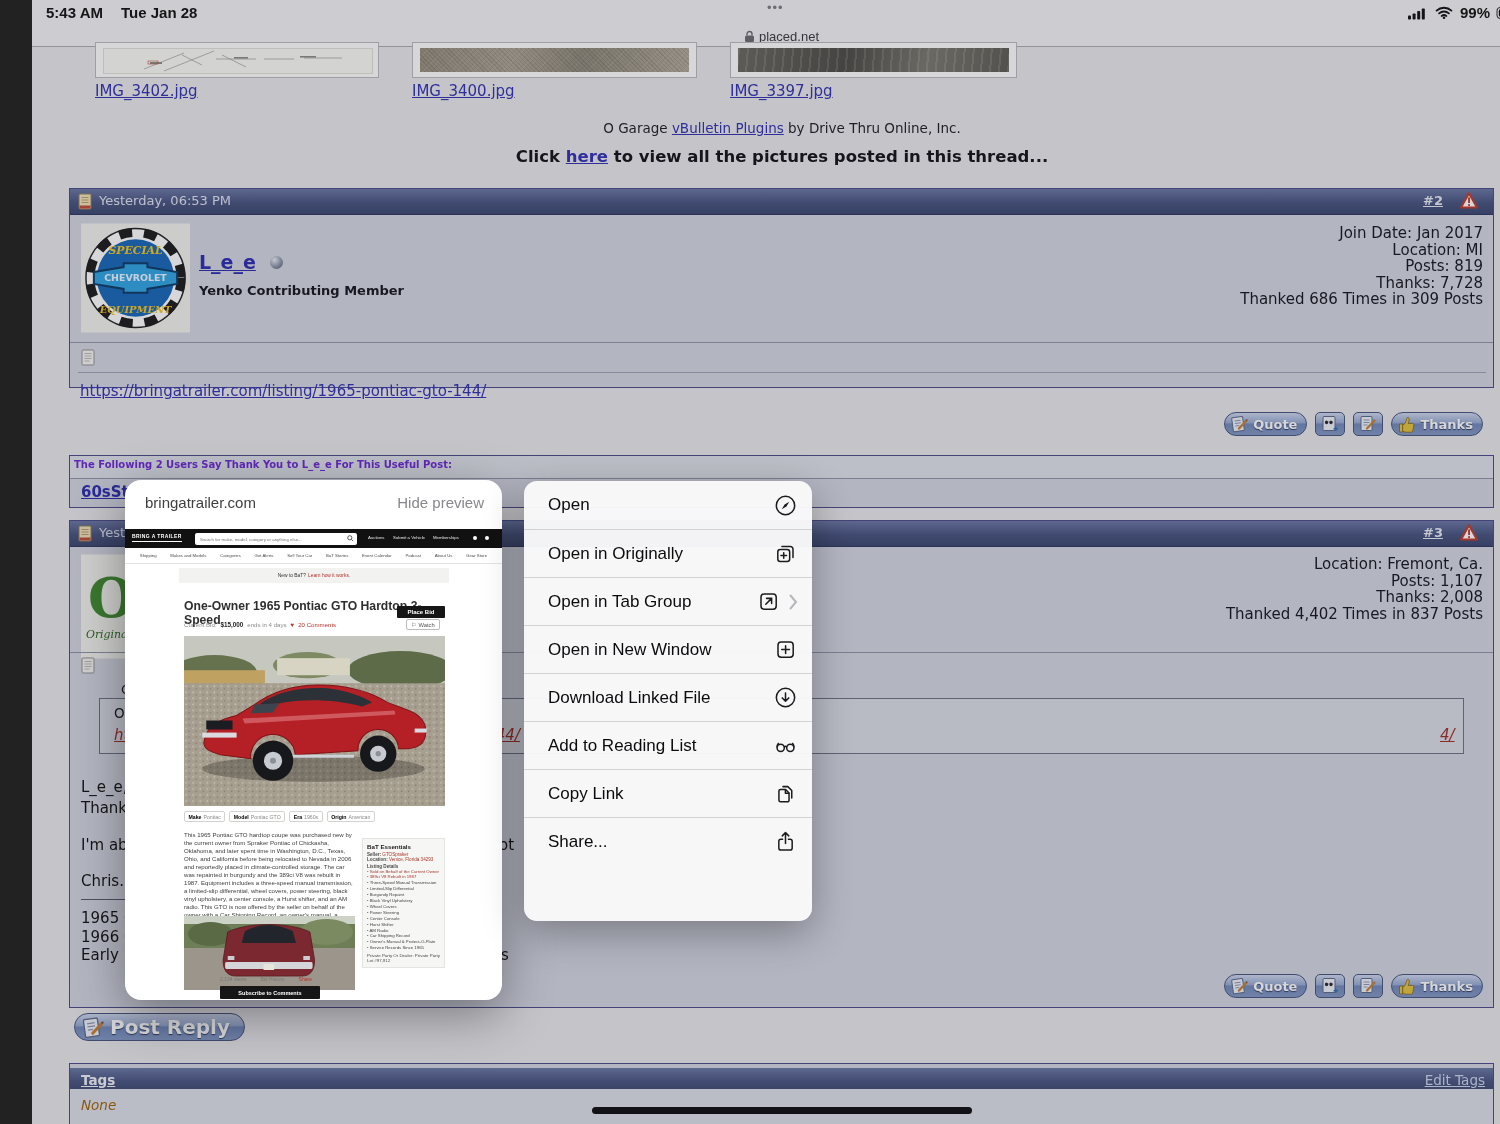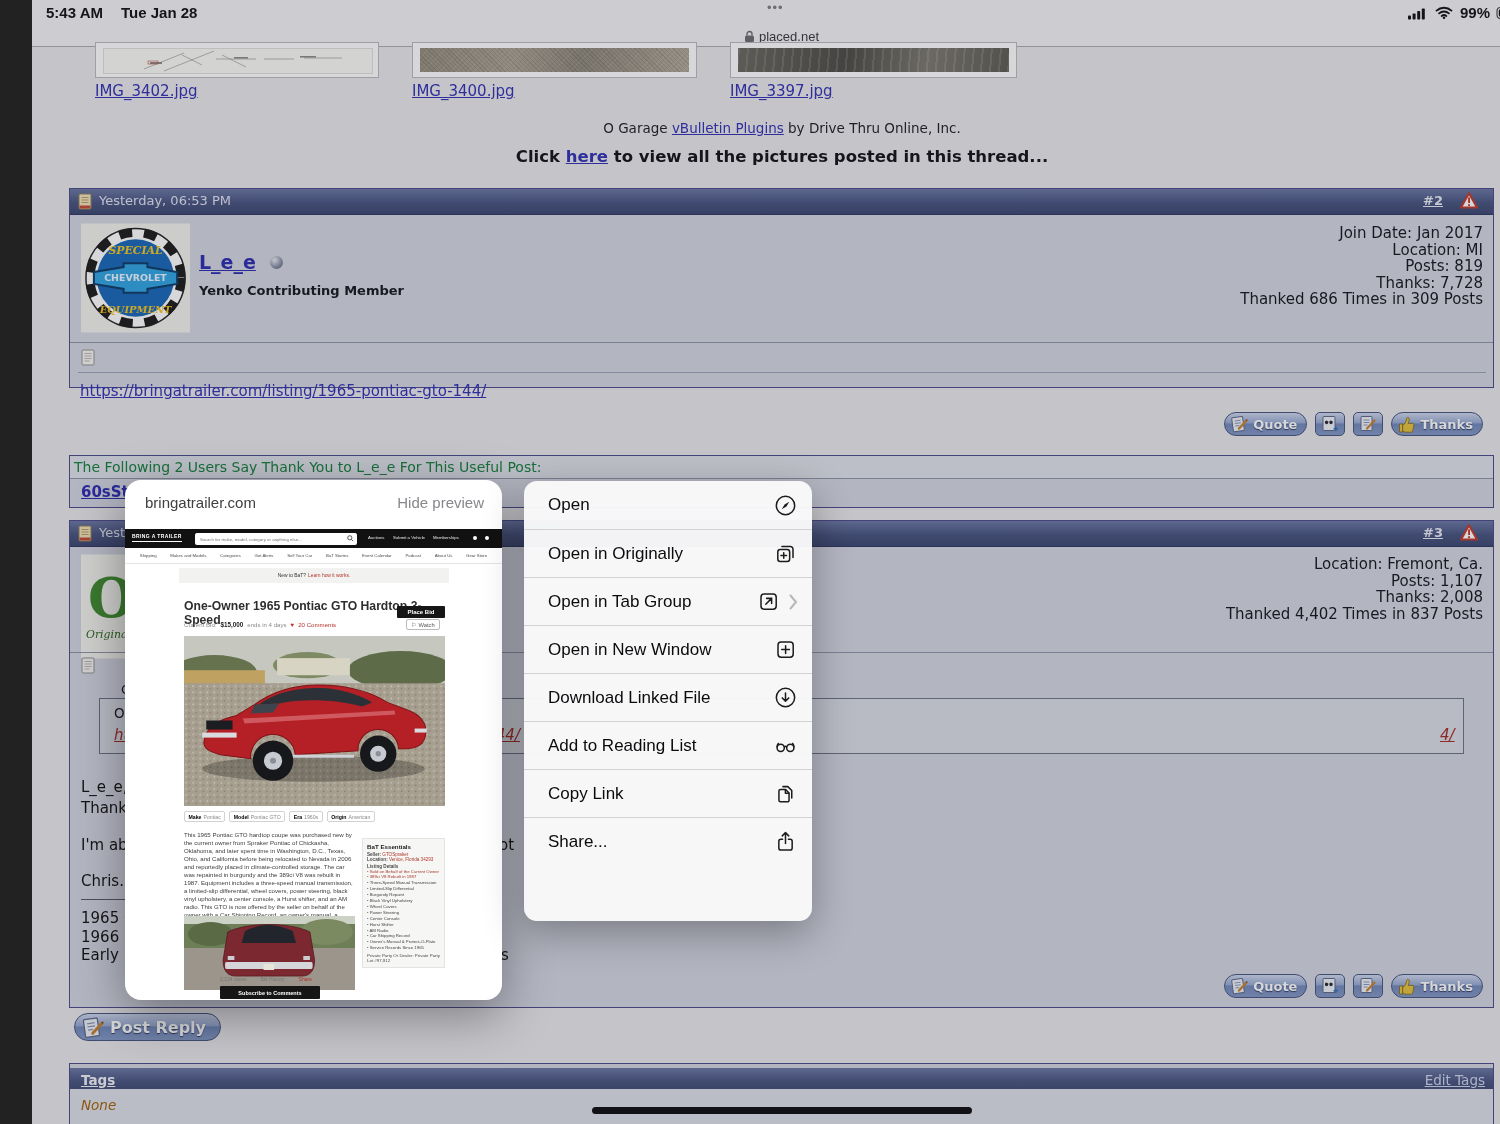--- a/index.html
+++ b/index.html
@@ -213,21 +213,21 @@
             <path d="M2.5 9h3.2v8H2.5z" fill="#e5c23c" stroke="#7c641c" stroke-width=".8"></path>
             <path d="M5.7 10.2c2.6-1 3.6-4.4 4-6.8.3-1.6 2.7-1.2 2.6.6-.1 1.8-.7 3.2-1.2 4.4h4.6c1.6 0 1.7 2.2.3 2.5 1.2.4 1 2.1-.2 2.3 1 .6.6 2-.5 2.2.7.7.2 1.8-.9 1.8H9.2c-1.4 0-2.6-.5-3.5-1.2Z" fill="#e5c23c" stroke="#7c641c" stroke-width=".8"></path>
           </svg>
         <span>Thanks</span>
       </span>
     </div>
   </div>
 
   <div class="abs vbtable" style="left:37px;top:455px;width:1425px;height:53px;">
     <div class="abs" style="left:0;top:0;width:100%;height:22px;background:#dfe2ea;border-bottom:1px solid #8e93a8;">
-      <span class="abs" style="left:4px;top:3px;font-size:14px;font-weight:normal;color:#15803d;">The Following 2 Users Say Thank You to L_e_e For This Useful Post:</span>
+      <span class="abs" style="left:4px;top:3px;font-size:10px;font-weight:bold;color:#6d28d9;">The Following 2 Users Say Thank You to L_e_e For This Useful Post:</span>
     </div>
     <a class="abs" style="left:11px;top:27px;font-size:15px;font-weight:bold;color:#2b2bb0;text-decoration:underline;">60sSt</a>
   </div>
 
   <div class="abs vbtable" style="left:37px;top:520px;width:1425px;height:488px;">
     <div class="abs hdr" style="left:0;top:0;width:100%;height:25px;">
       <span class="abs" style="left:8px;top:4px;">
         <svg width="14" height="17" viewBox="0 0 14 17">
             <rect x="1" y="1" width="12" height="15" rx="1" fill="#f0e2b8" stroke="#8f7f56"></rect>
             <path d="M3.5 4.5h7M3.5 7h7M3.5 9.5h7" stroke="#b89f66" stroke-width="1"></path>
@@ -319,21 +319,21 @@
 
   <div class="abs pill" style="left:42px;top:1013px;height:28px;border-radius:14px;padding:0 14px 0 6px;">
     <svg width="26" height="23" viewBox="0 0 20 18">
         <g transform="rotate(-8 9 9)">
           <rect x="2.5" y="2" width="11" height="14" rx="1" fill="#eef1f7" stroke="#5c6886"></rect>
           <path d="M5 5.5h6M5 8h6M5 10.5h4" stroke="#8895b5" stroke-width="1"></path>
         </g>
         <path d="M9 13.5 16.5 5.5" stroke="#c77f2e" stroke-width="2.4" stroke-linecap="round"></path>
         <path d="M17.6 4.4l-2 .4 1 1.5z" fill="#5c4a2e"></path>
       </svg>
-    <span style="font-size:16px;">Post Reply</span>
+    <span style="font-size:20px;">Post Reply</span>
   </div>
 
   <div class="abs vbtable" style="left:37px;top:1063px;width:1425px;height:61px;">
     <div class="abs hdr" style="left:0;top:4px;width:100%;height:25px;">
       <a class="abs" style="left:11px;top:4px;font-size:13.5px;font-weight:bold;color:#f0f1f8;text-decoration:underline;">Tags</a>
       <a class="abs" style="right:8px;top:4px;font-size:13.5px;color:#ccd4ea;text-decoration:underline;">Edit Tags</a>
     </div>
     <div class="abs" style="left:0;top:25px;width:100%;height:36px;background:#dcdfe8;">
       <span class="abs" style="left:11px;top:8px;font-size:13.5px;font-style:italic;color:#a16207;">None</span>
     </div>

